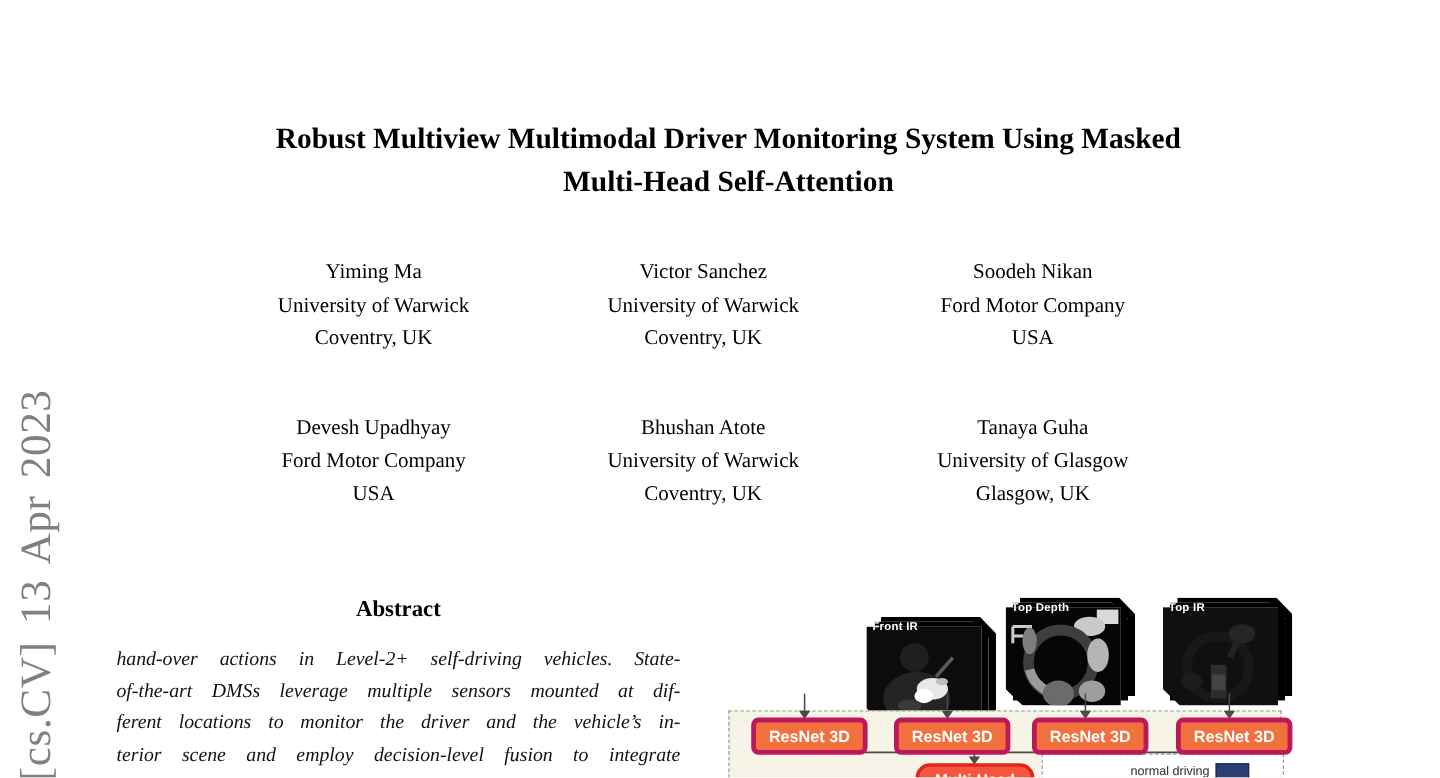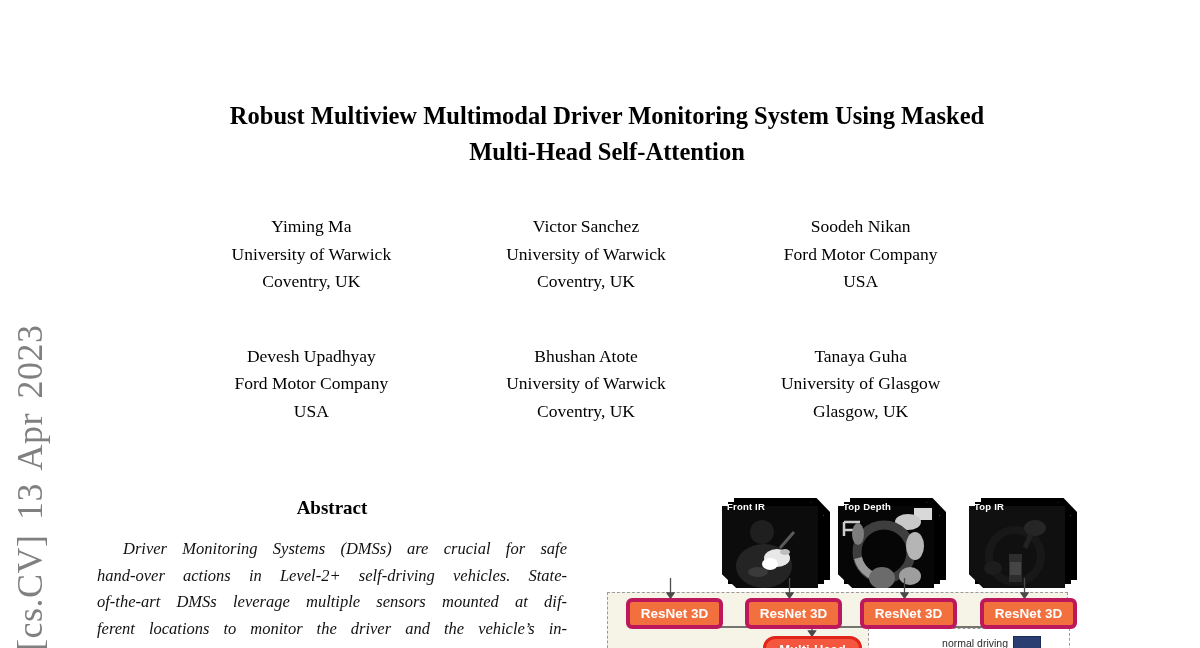--- a/index.html
+++ b/index.html
@@ -98,31 +98,30 @@
     </div>
     <div class="author">
       <div>Tanaya Guha</div>
       <div>University of Glasgow</div>
       <div>Glasgow, UK</div>
     </div>
   </div>
 
   <div class="abs-head">Abstract</div>
   <div class="abs-body">
-    <div class="abs-line first">Driver Monitoring Systems (DMSs) are crucial for safe</div>
     <div class="abs-line">hand-over actions in Level-2+ self-driving vehicles. State-</div>
     <div class="abs-line">of-the-art DMSs leverage multiple sensors mounted at dif-</div>
     <div class="abs-line">ferent locations to monitor the driver and the vehicle’s in-</div>
     <div class="abs-line">terior scene and employ decision-level fusion to integrate</div>
   </div>
 
   <div class="figure">
 
 
-    <div class="stack" style="left:127px;top:8px;">
+    <div class="stack" style="left:127px;top:24px;">
       <div class="frame back" style="left:12px;top:0;"></div>
       <div class="frame back" style="left:6px;top:4px;"></div>
       <div class="frame front" style="left:0;top:8px;">
         <svg width="96" height="82" viewBox="0 0 96 82">
           <rect width="96" height="82" fill="#0c0c0c"></rect>
           <circle cx="40" cy="26" r="12" fill="#1f1f1f"></circle>
           <ellipse cx="42" cy="60" rx="28" ry="22" fill="#242424"></ellipse>
           <line x1="58" y1="42" x2="72" y2="26" stroke="#5a5a5a" stroke-width="3"></line>
           <ellipse cx="55" cy="52" rx="13" ry="9" fill="#e8e8e8"></ellipse>
           <ellipse cx="48" cy="58" rx="8" ry="6" fill="#ffffff"></ellipse>

